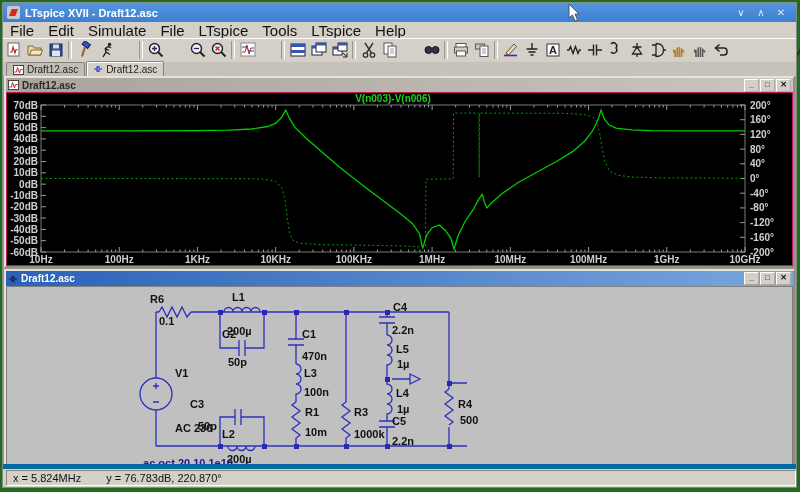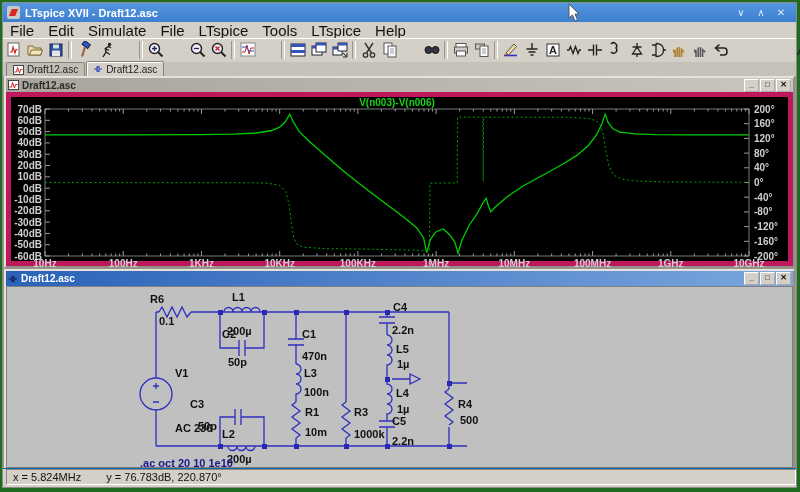--- a/index.html
+++ b/index.html
@@ -40,25 +40,25 @@
   .childwin{position:absolute;left:1px;border:2px outset #e6e2da;background:#d4d0c8;box-sizing:border-box;}
   #wave-window{top:0;width:791px;height:192px;}
   #schem-window{top:193px;width:791px;height:201px;}
   .childtitle{height:14px;display:flex;align-items:center;font-size:10px;font-weight:bold;padding-left:2px;}
   .childtitle.inactive{background:linear-gradient(90deg,#a8a49c,#cac6be);color:#2a2a2a;}
   .childtitle.active{background:linear-gradient(90deg,#2a62b8,#7ba6de);color:#fff;height:15px;}
   .childtitle .ctext{margin-left:3px;}
   .cbuttons{margin-left:auto;display:flex;gap:1px;margin-right:2px;}
   .cbtn{width:13px;height:11px;background:#d4d0c8;border:1px outset #fff;font-size:8px;line-height:9px;
         text-align:center;color:#111;font-weight:bold;}
-  .waveclient{position:absolute;left:0;top:14px;right:0;bottom:0;background:#000;border:5px solid #be185d;text-decoration:underline;}
+  .waveclient{position:absolute;left:0;top:14px;right:0;bottom:0;background:#000;border:1px solid #be185d;text-decoration:underline;}
   .schemclient{position:absolute;left:0;top:15px;right:0;bottom:0;background:#c0c0c0;border:1px solid #808080;}
   
   .statusbar{position:absolute;left:0;bottom:0;width:100%;height:18px;background:#d4d0c8;
-             border-top:1px solid #0369a1;display:flex;align-items:flex-start;font-size:11px;color:#111;}
+             border-top:5px solid #0369a1;display:flex;align-items:center;font-size:11px;color:#111;}
   .statusbar .cell{margin-left:3px;padding:0 6px;height:14px;line-height:14px;width:100%;
                    border:1px solid;border-color:#8a867e #fff #fff #8a867e;}
   .statusbar .cell span{margin-right:22px;}
   
   #cursor{position:absolute;left:568px;top:3px;z-index:50;}
   text{font-family:"Liberation Sans",sans-serif;}
 </style>
 </head>
 <body>
 

